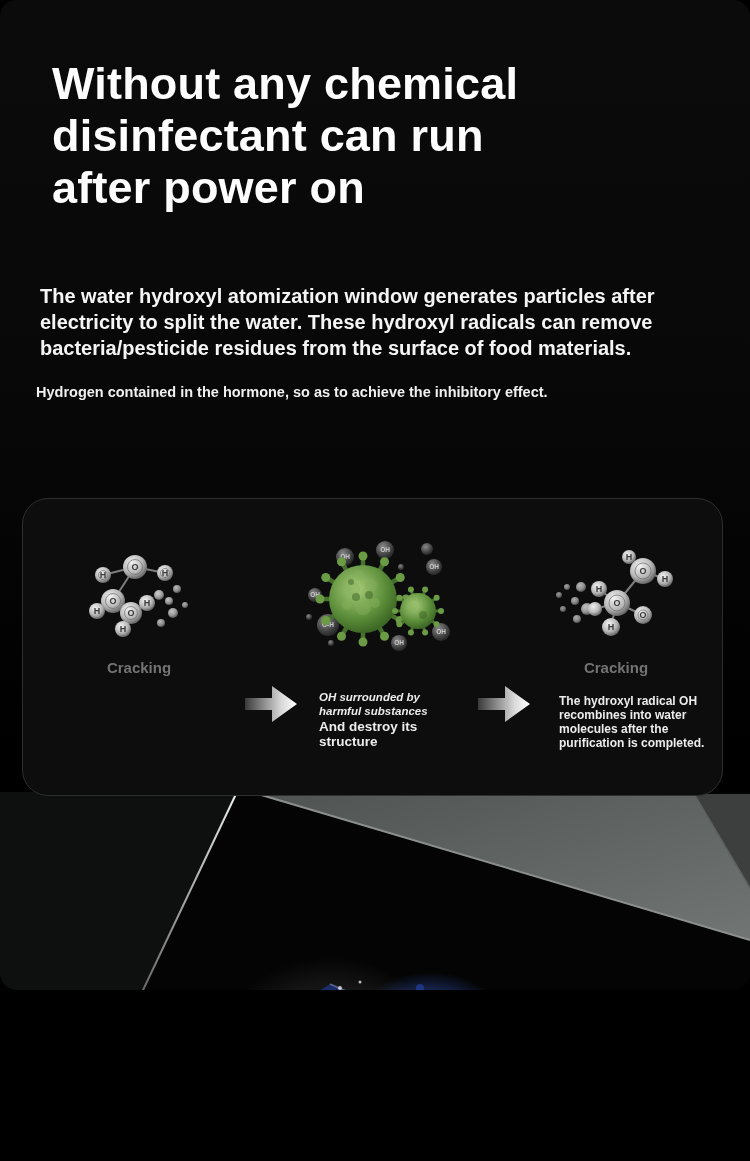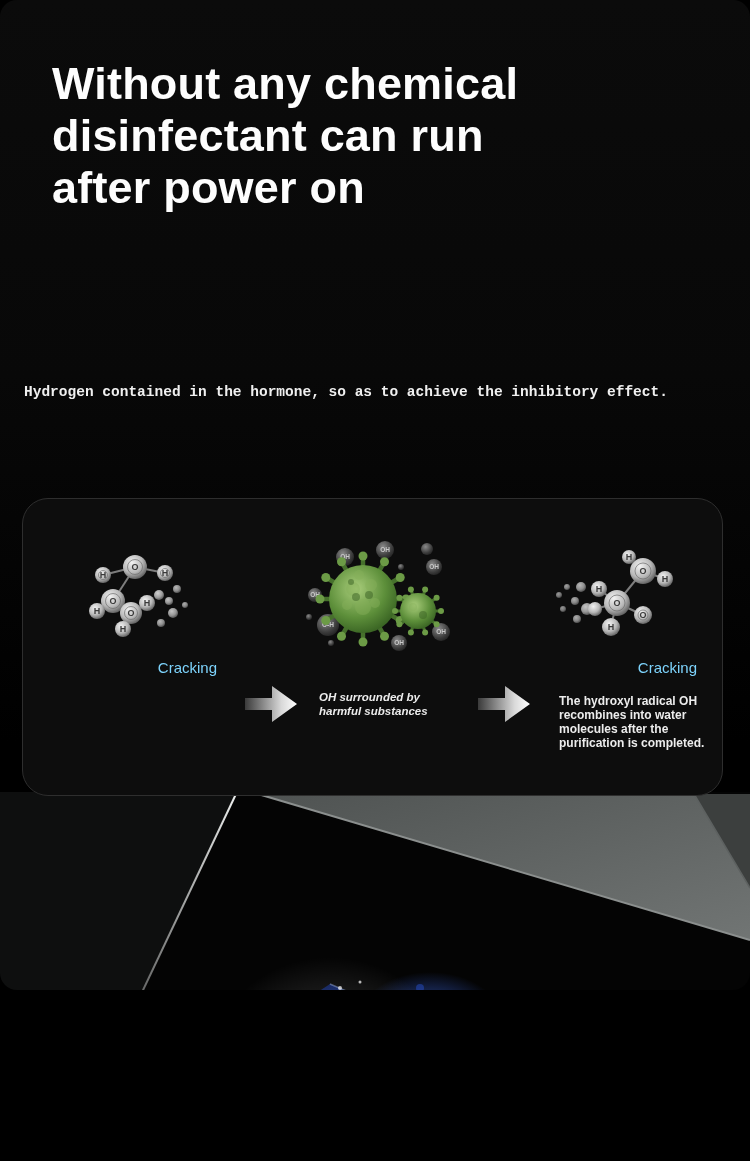--- a/index.html
+++ b/index.html
@@ -29,45 +29,44 @@
     position: absolute;
     left: 40px; top: 283px;
     width: 650px;
     font-size: 20px;
     line-height: 26px;
     font-weight: 700;
     color: #f5f5f5;
   }
   .note {
     position: absolute;
-    left: 24px; top: 384px;
+    left: 36px; top: 384px;
     width: 650px;
     font-size: 14.5px;
     font-weight: 700;
     color: #f0f0f0;
-    font-family: Liberation Mono, monospace;
   }
   .panel {
     position: absolute;
     left: 22px; top: 498px;
     width: 701px; height: 298px;
     background: #0d0d0d;
     border: 1px solid #2e2e2e;
     border-radius: 26px;
     z-index: 2;
   }
   .panel .illus { position: absolute; }
   .illus-1 { left: 50px;  top: 40px; }
   .illus-2 { left: 278px; top: 38px; }
   .illus-3 { left: 524px; top: 44px; }
   .stage-title {
     position: absolute;
-    text-align: right;
-    font-weight: 400;
-    color: #7dd3fc;
+    text-align: center;
+    font-weight: 700;
+    color: #737373;
   }
   .t1 { left: 38px;  top: 160px; width: 156px; font-size: 15px; }
   .t2 { left: 256px; top: 146px; width: 200px; font-size: 26px; letter-spacing: 0.3px; }
   .t3 { left: 512px; top: 160px; width: 162px; font-size: 15px; }
   .stage-desc {
     position: absolute;
     font-weight: 700;
     color: #ececec;
   }
   .d1  { left: 33px;  top: 191px; width: 172px; font-size: 12.5px; line-height: 15.5px; }
@@ -86,20 +85,21 @@
 </style>
 </head>
 <body>
 
 <div class="page">
 
   <h1 class="hero-title">Without any chemical
 disinfectant can run
 after power on</h1>
 
+  <p class="intro">The water hydroxyl atomization window generates particles after electricity to split the water. These hydroxyl radicals can remove bacteria/pesticide residues from the surface of food materials.</p>
   <p class="note">Hydrogen contained in the hormone, so as to achieve the inhibitory effect.</p>
 
   <section class="panel">
 
     <div class="illus illus-1">
       <svg width="130" height="105" viewBox="0 0 130 105">
         <defs>
           <radialGradient id="sphL" cx="0.38" cy="0.32" r="0.85">
             <stop offset="0" stop-color="#f2f2f2"></stop>
             <stop offset="0.5" stop-color="#b8b8b8"></stop>
@@ -305,20 +305,21 @@
             <text x="96" y="75">O</text>
           <text x="64" y="87">H</text>
         </g>
       </svg>
     </div>
 
     <div class="stage-title t1">Cracking</div>
     <div class="stage-title t3">Cracking</div>
 
     <div class="stage-desc d2a">OH surrounded by harmful substances</div>
+    <div class="stage-desc d2b">And destroy its structure</div>
     <div class="stage-desc d3">The hydroxyl radical OH recombines into water molecules after the purification is completed.</div>
 
     <div class="arrow a1">
       <svg width="52" height="46" viewBox="0 0 52 46">
         <defs>
           <linearGradient id="arrG" x1="0" y1="0" x2="1" y2="0">
             <stop offset="0" stop-color="#3a3a3a"></stop>
             <stop offset="0.7" stop-color="#d9d9d9"></stop>
             <stop offset="1" stop-color="#ffffff"></stop>
           </linearGradient>

